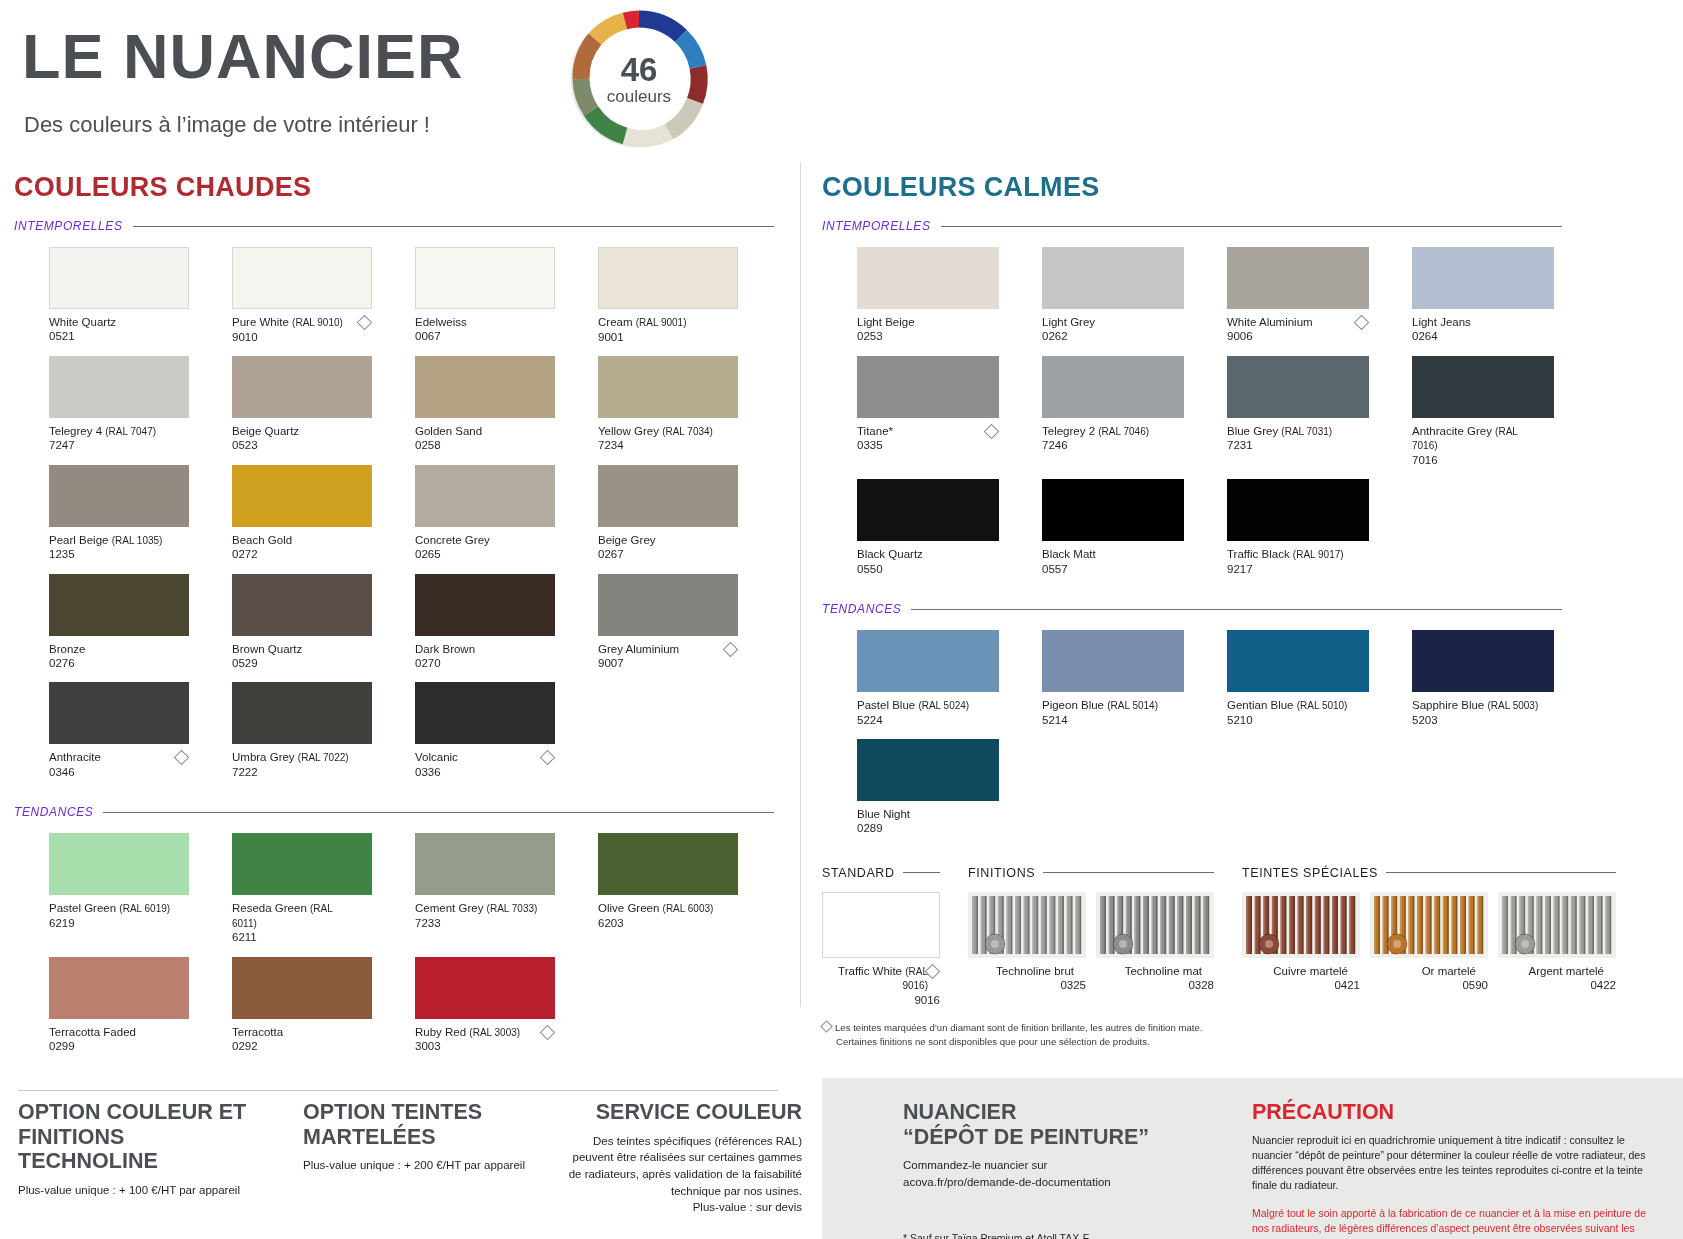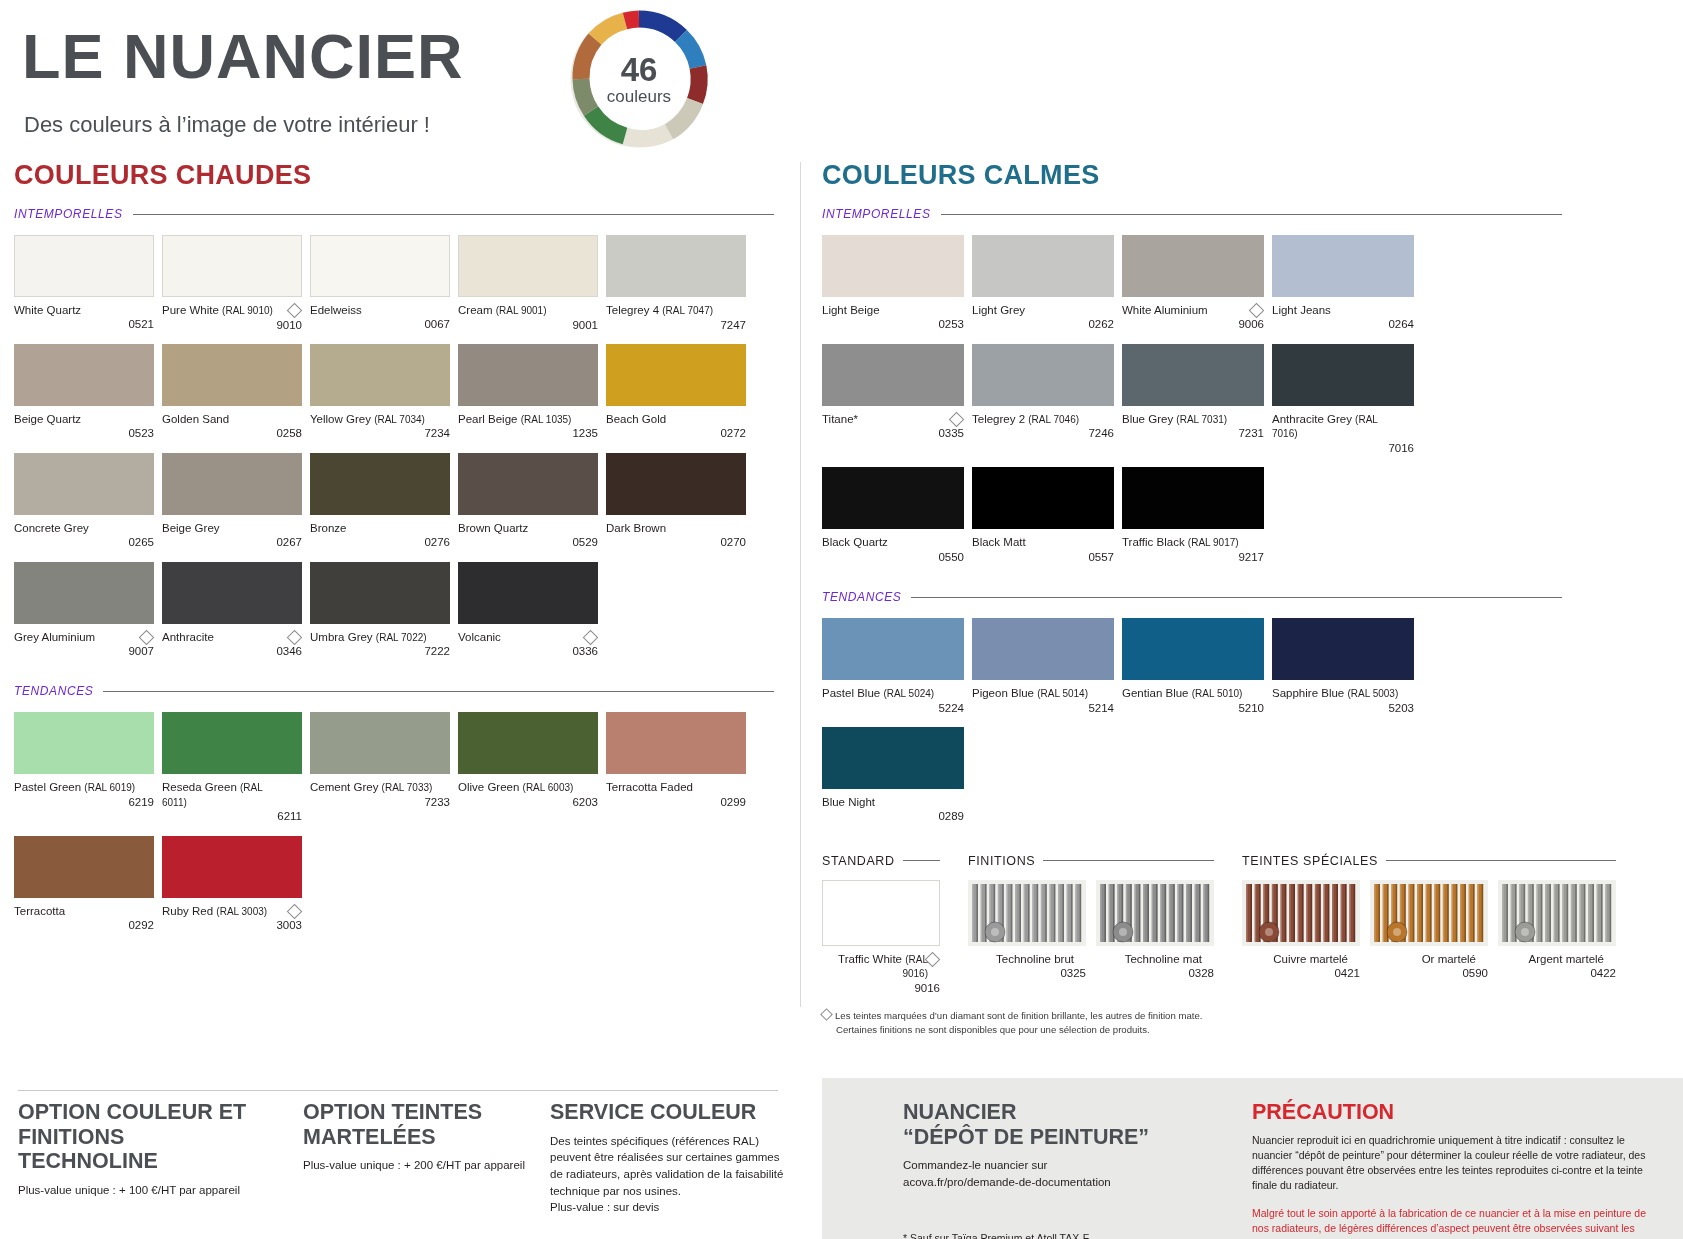--- a/index.html
+++ b/index.html
@@ -24,41 +24,41 @@
   .ring-center{
     position:absolute;left:50%;top:50%;transform:translate(-50%,-50%);
     text-align:center;line-height:1.0;
   }
   .ring-num{font-size:33px;font-weight:bold;color:#4b4f54;}
   .ring-lbl{font-size:17px;color:#4b4f54;margin-top:2px;}
 
   .divider-v{position:absolute;left:800px;top:162px;width:1px;height:845px;background:#d9d9d9;}
 
   
-  .col{position:absolute;top:160px;}
+  .col{position:absolute;top:172px;}
   .col-left{left:14px;width:760px;}
   .col-right{left:822px;width:740px;}
 
   .col-title{font-size:27px;font-weight:bold;letter-spacing:.3px;margin:0 0 16px 0;}
   .warm .col-title{color:#b02a30;}
   .calm .col-title{color:#1f6e8c;}
 
   .section-head{
     display:flex;align-items:center;gap:10px;margin:0 0 14px 0;
   }
   .section-head .lbl{font-size:12px;letter-spacing:.6px;color:#6d28d9;white-space:nowrap;font-style:italic;}
   .section-head .rule{flex:1;height:1px;background:#6d6e71;}
 
   .swatch-grid{display:flex;flex-wrap:wrap;gap:0 8px;}
-  .sw{width:140px;margin-bottom:12px;position:relative;}
+  .sw{width:140px;margin-bottom:12px;position:relative;margin-left:35px;}
   .sw .chip{width:140px;height:62px;border:0;}
   .sw.bordered .chip{border:1px solid #d7d7d2;box-sizing:border-box;}
   .sw .name{font-size:11.5px;margin-top:6px;line-height:1.25;color:#231f20;padding-right:14px;}
   .sw .name .ral{font-size:10px;}
-  .sw .code{font-size:11.5px;line-height:1.25;color:#231f20;text-align:right;}
+  .sw .code{font-size:11.5px;line-height:1.25;color:#231f20;}
   .diamond{
     position:absolute;right:2px;width:9px;height:9px;border:1px solid #8b8b8b;
     transform:rotate(45deg);
   }
   .sw .diamond{top:70px;}
 
   
   .col-right .sw{width:142px;}
   .col-right .sw .chip{width:142px;height:62px;}
 
@@ -673,21 +673,21 @@
 
   <div class="bottom">
     <div class="bot-col" style="left:18px;width:235px;">
       <div class="bot-title">OPTION COULEUR ET<br>FINITIONS TECHNOLINE</div>
       <div class="bot-text">Plus-value unique : + 100 €/HT par appareil</div>
     </div>
     <div class="bot-col" style="left:303px;width:225px;">
       <div class="bot-title">OPTION TEINTES<br>MARTELÉES</div>
       <div class="bot-text">Plus-value unique : + 200 €/HT par appareil</div>
     </div>
-    <div class="bot-col" style="left:550px;width:235px;">
+    <div class="bot-col" style="left:567px;width:235px;text-align:right;">
       <div class="bot-title">SERVICE COULEUR</div>
       <div class="bot-text">Des teintes spécifiques (références RAL) peuvent être réalisées sur certaines gammes de radiateurs, après validation de la faisabilité technique par nos usines.<br>Plus-value : sur devis</div>
     </div>
     <div class="bot-col" style="left:903px;width:260px;">
       <div class="bot-title">NUANCIER<br>“DÉPÔT DE PEINTURE”</div>
       <div class="bot-text">Commandez-le nuancier sur<br>acova.fr/pro/demande-de-documentation</div>
       <div class="bot-text" style="margin-top:40px;font-size:10.5px;">* Sauf sur Taïga Premium et Atoll TAX-F</div>
     </div>
     <div class="bot-col" style="left:1252px;width:400px;">
       <div class="bot-title red">PRÉCAUTION</div>

